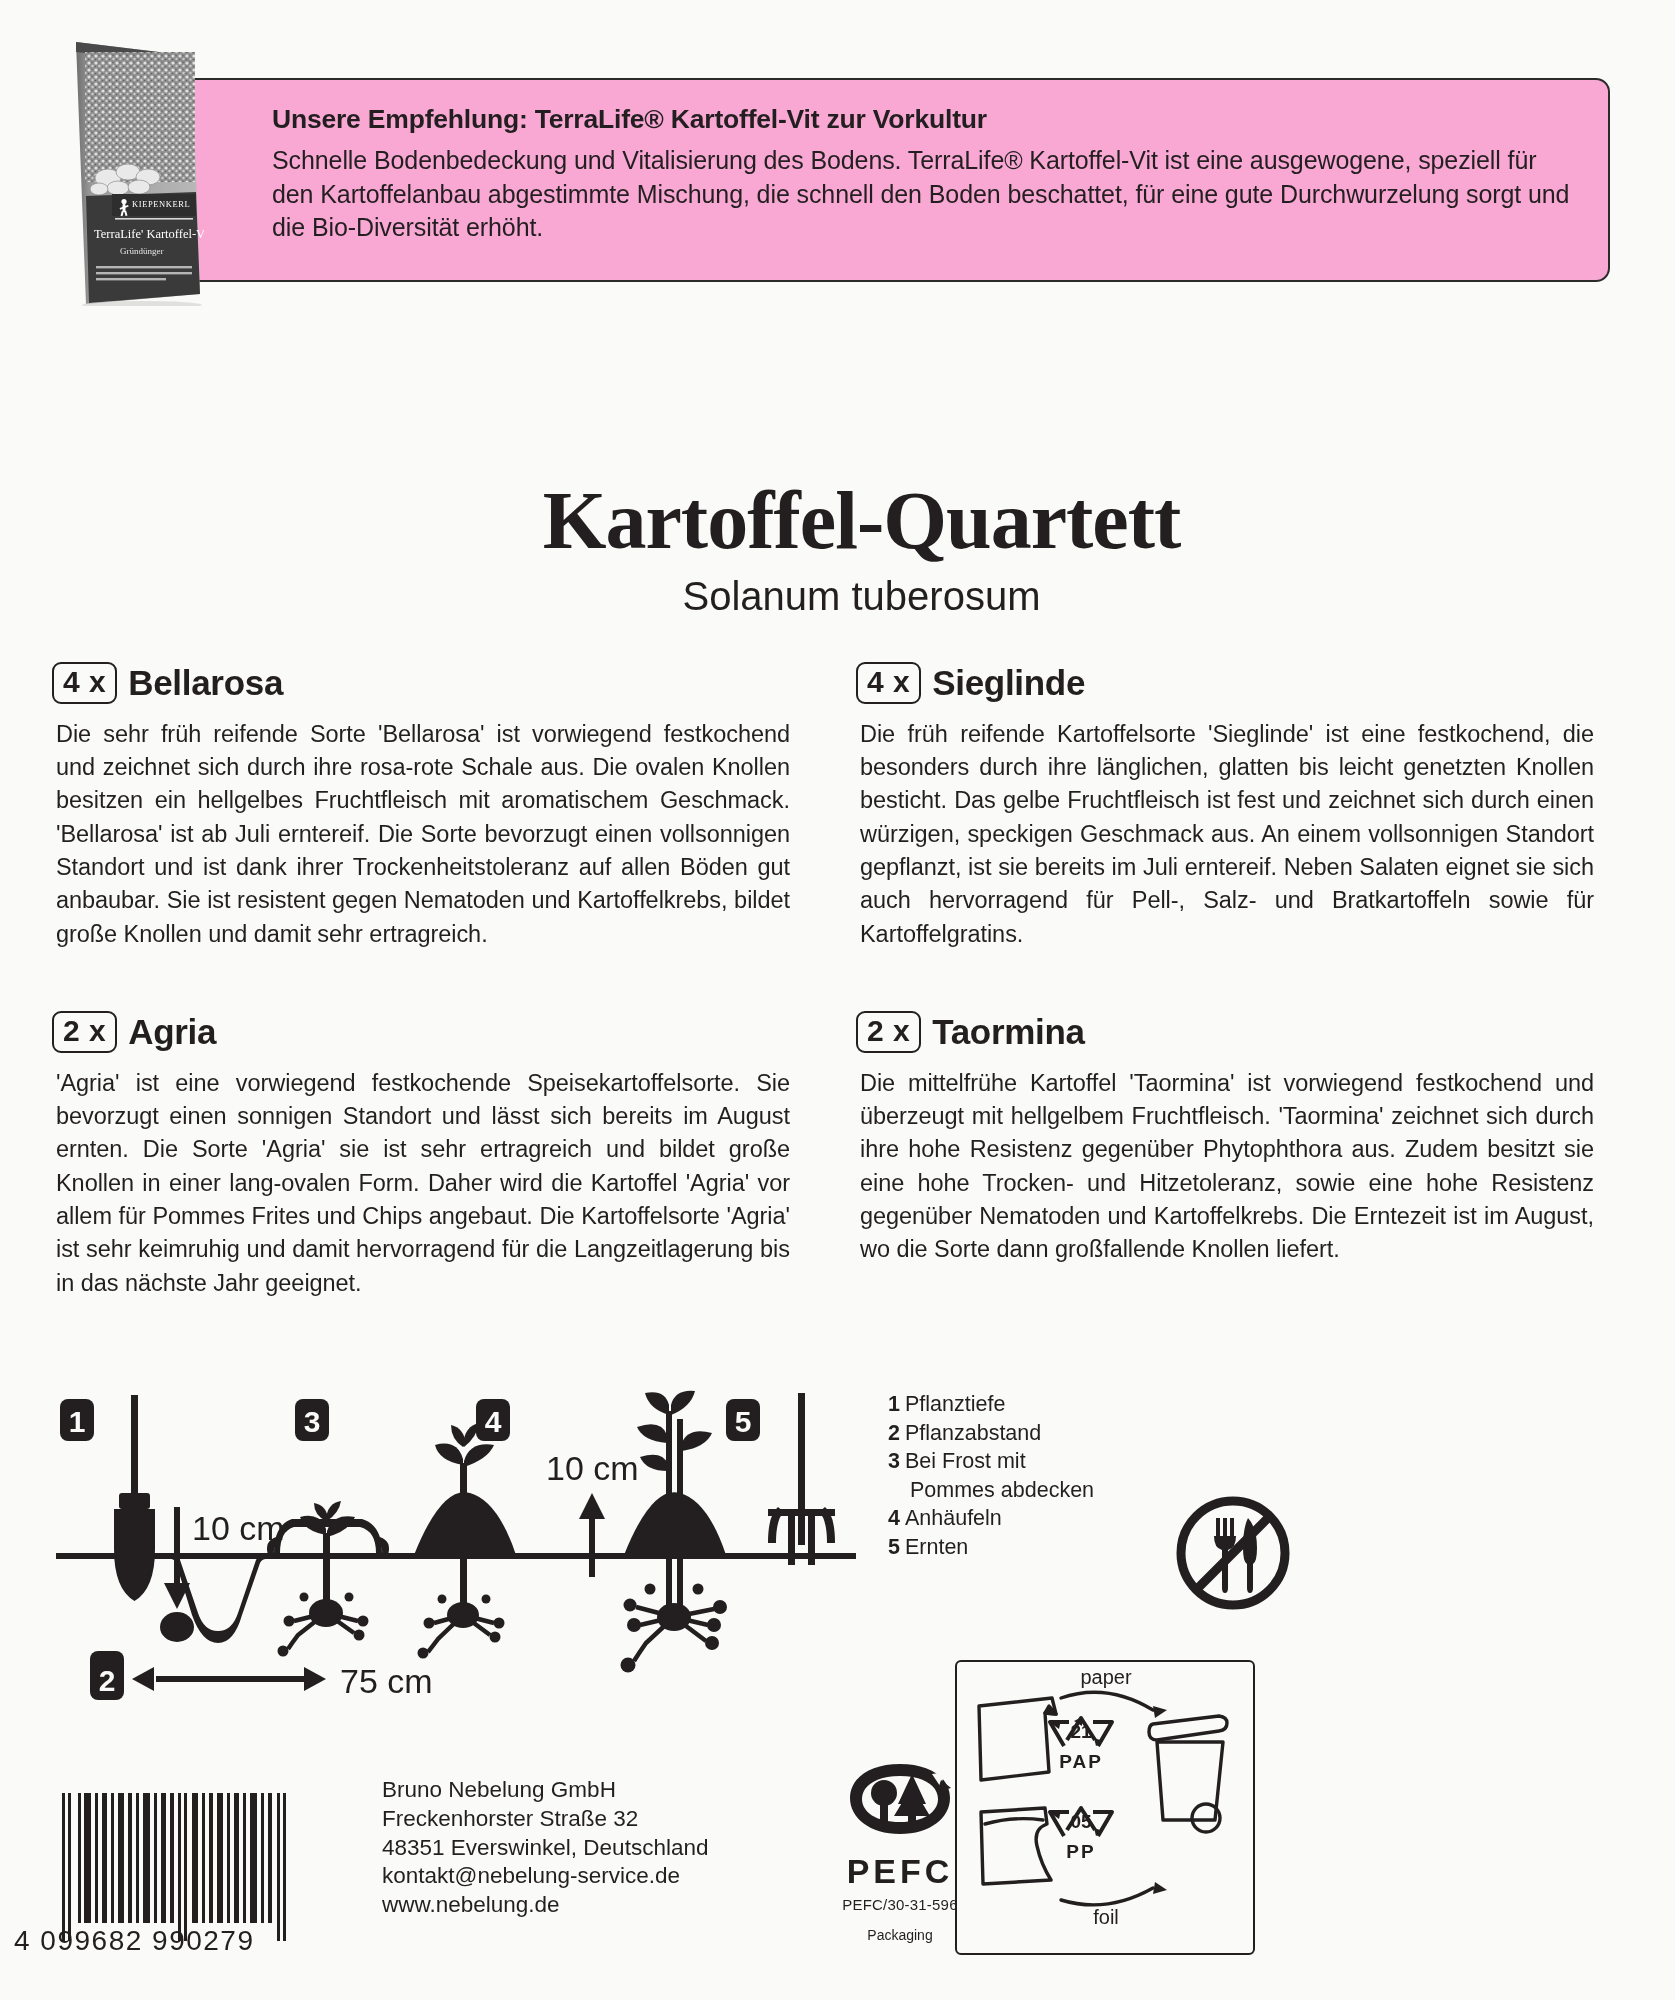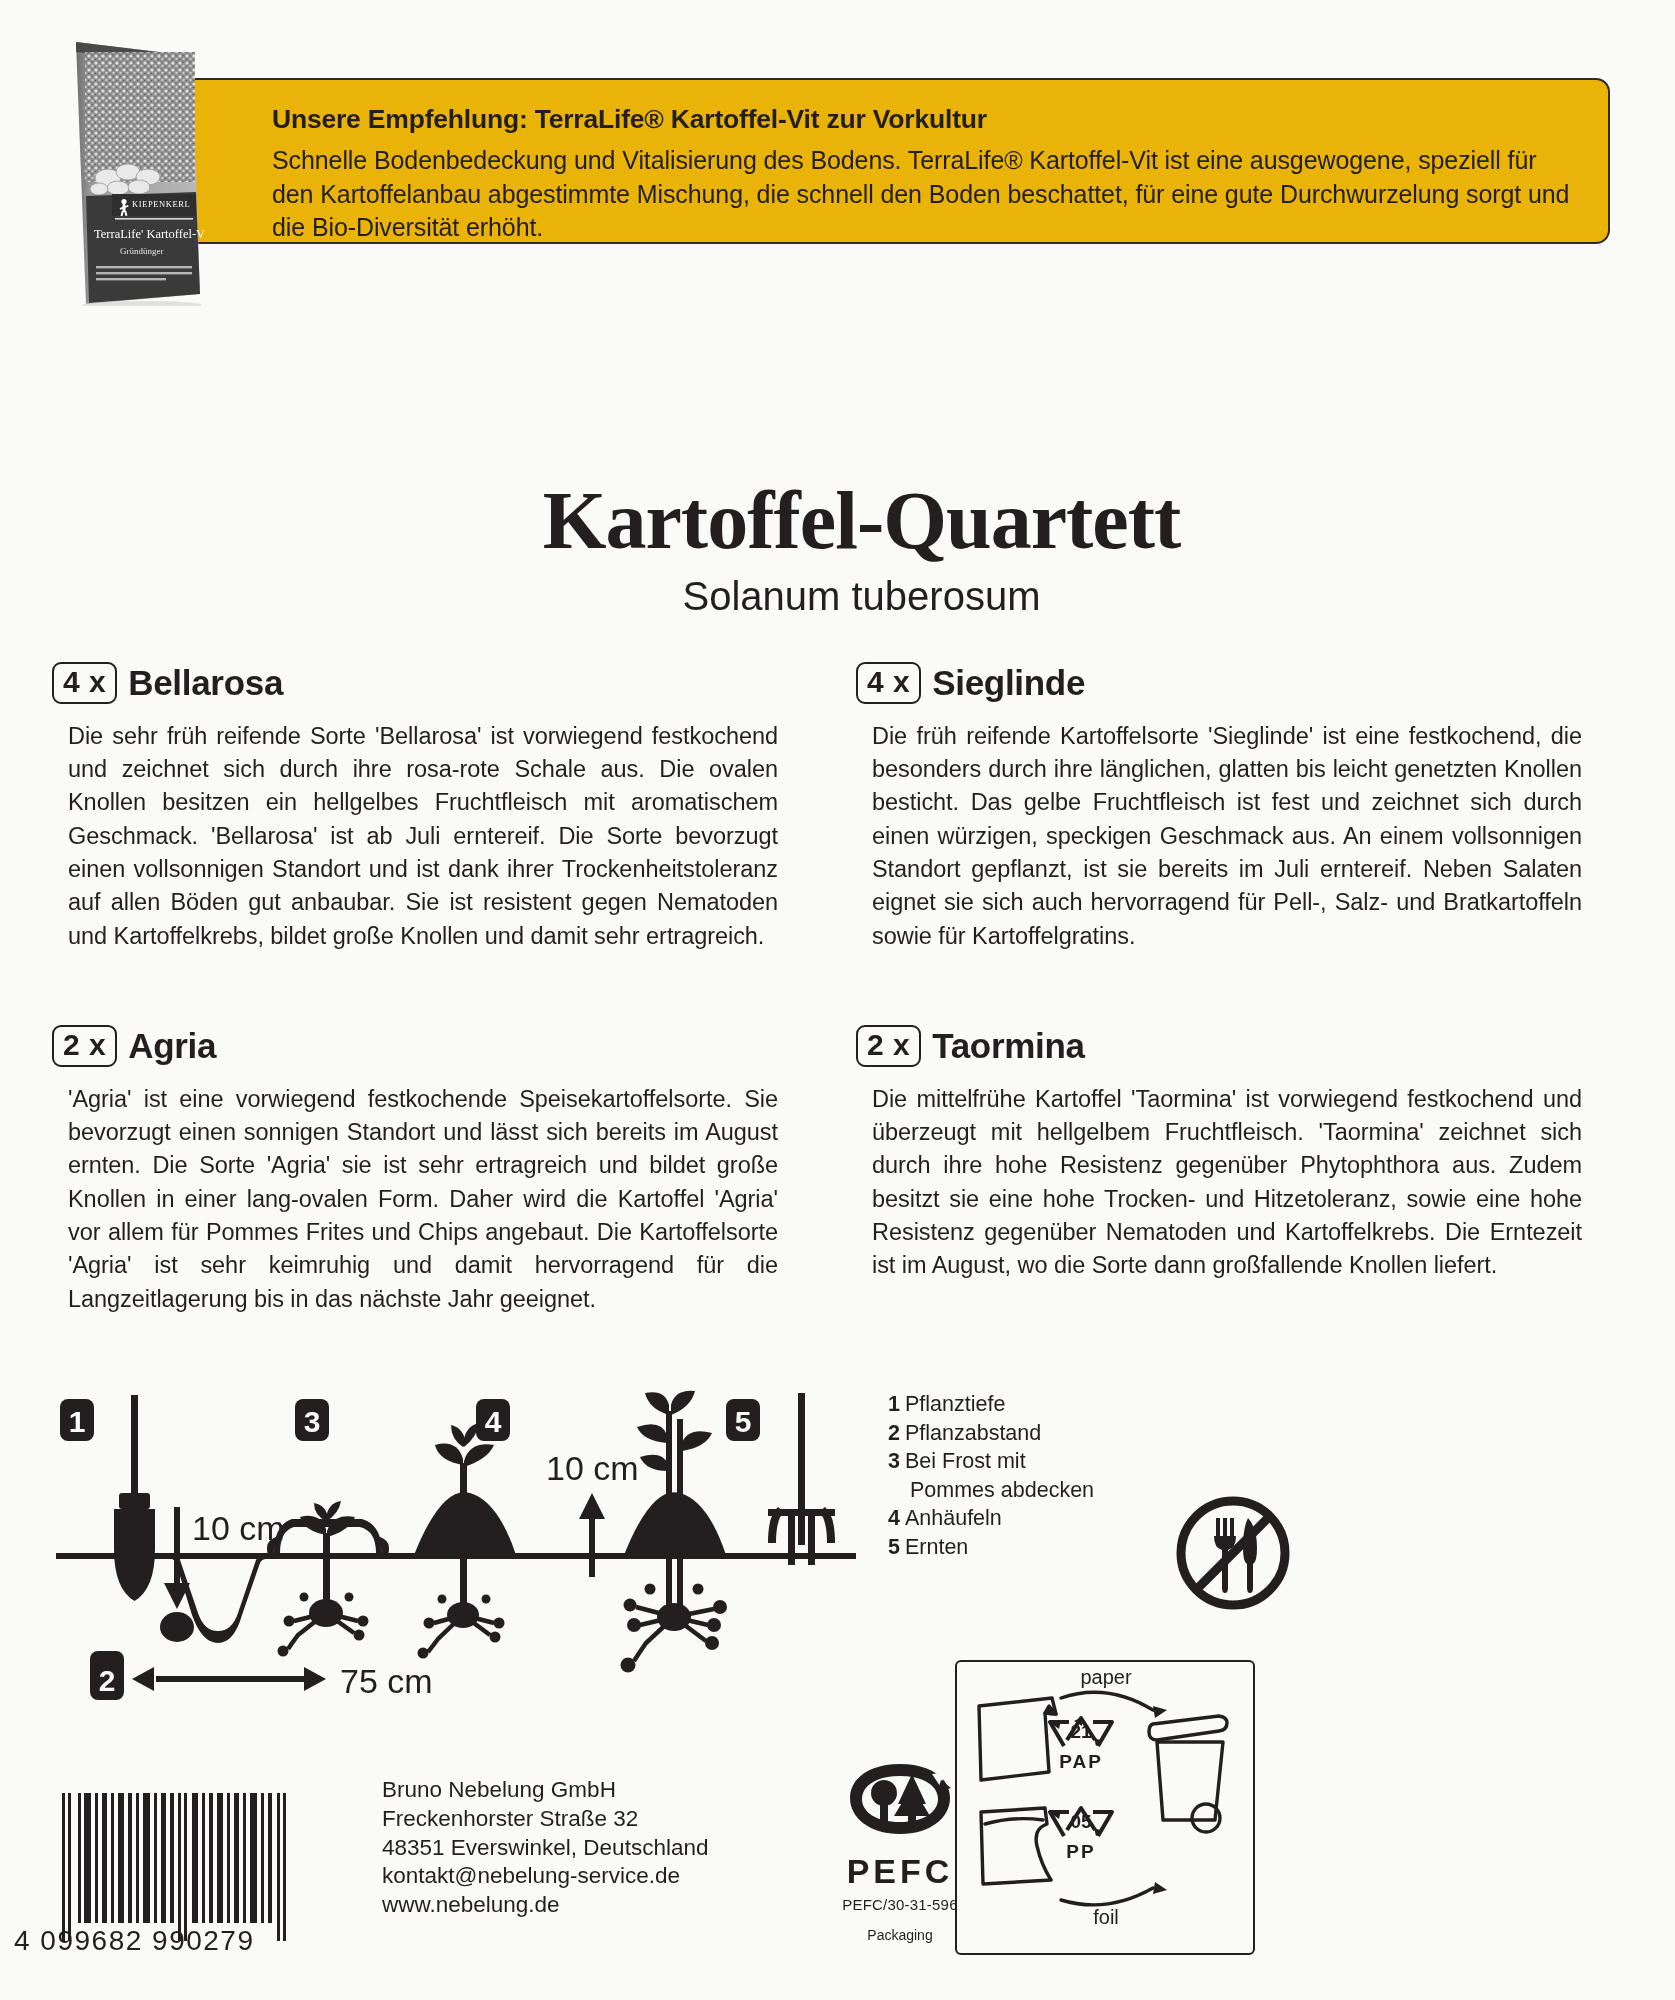--- a/index.html
+++ b/index.html
@@ -8,24 +8,24 @@
     background:#fafaf8;
     font-family:"Liberation Sans",sans-serif;
     color:#231f20;
     position:relative;
     overflow:hidden;
   }
   .page{position:relative;width:1675px;height:2000px;}
 
   
   .reco{
-    position:absolute;left:155px;top:78px;width:1455px;height:166px;
+    position:absolute;left:155px;top:78px;width:1455px;height:204px;
     border:2px solid #2b2b2b;border-radius:14px;
     box-sizing:border-box;
-    background:#eab308;
+    background:#f9a8d4;
   }
   .reco-inner{padding:24px 30px 10px 115px;}
   .reco-title{
     font-size:26.5px;font-weight:bold;letter-spacing:-0.2px;
     margin:0 0 10px 0;line-height:1.15;
   }
   .reco-body{
     font-size:25px;line-height:1.33;margin:0;letter-spacing:-0.1px;
   }
 
@@ -57,21 +57,21 @@
   .v-head{display:flex;align-items:center;gap:11px;margin-bottom:14px;}
   .qty-badge{
     border:2.5px solid #231f20;border-radius:9px;
     padding:2px 9px 4px 9px;
     font-size:30px;font-weight:bold;line-height:1.05;
     letter-spacing:0.5px;
     white-space:nowrap;
   }
   .v-name{font-size:35px;font-weight:bold;letter-spacing:-0.3px;line-height:1;}
   .v-text{
-    font-size:23.5px;line-height:1.42;text-align:justify;margin:16px;
+    font-size:23.5px;line-height:1.42;text-align:justify;margin:4px;
     letter-spacing:-0.05px;
   }
   .row2{margin-top:56px;}
 
   
   .diagram{position:absolute;left:46px;top:1385px;width:840px;height:300px;}
   .diagram svg{display:block;}
   .legend{
     position:absolute;left:888px;top:1390px;
     font-size:21.5px;line-height:1.33;

